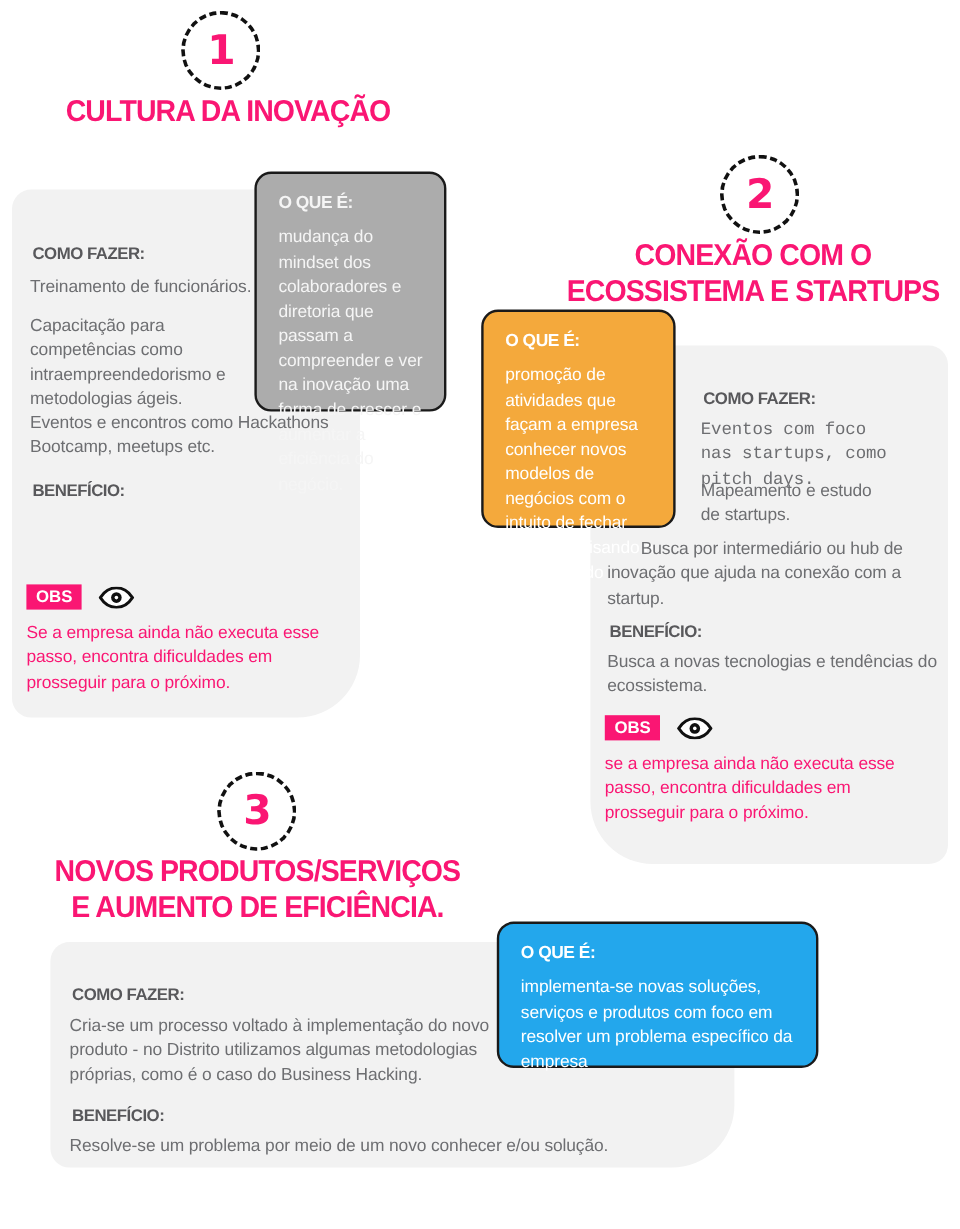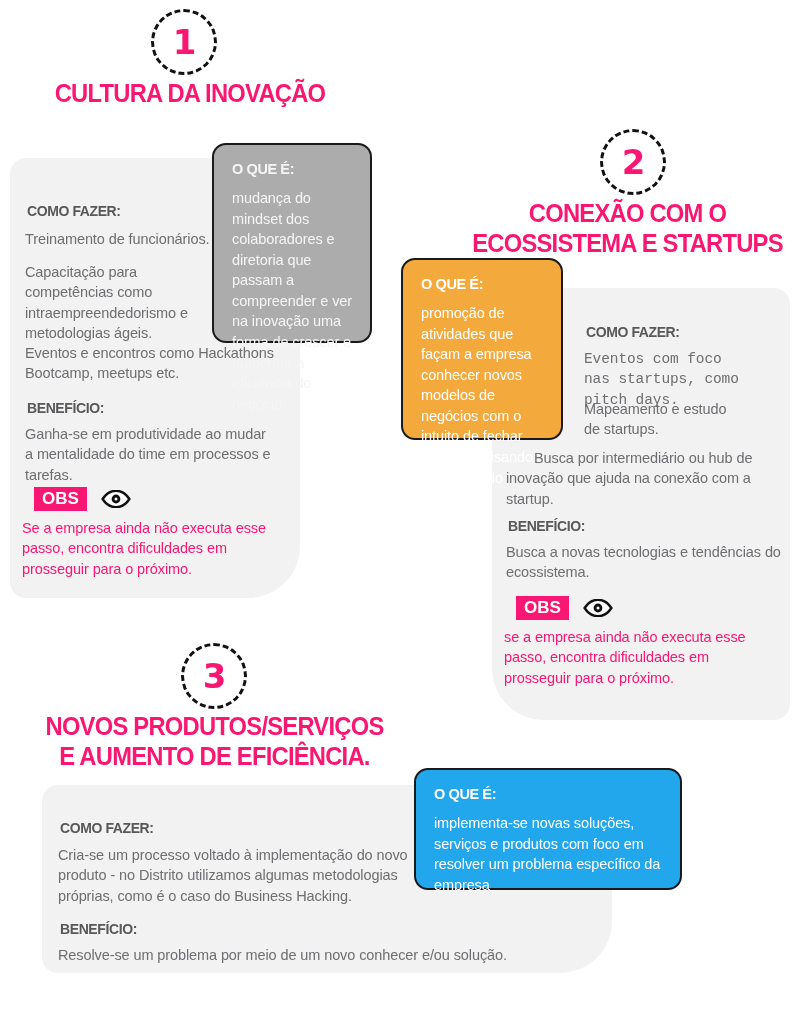--- a/index.html
+++ b/index.html
@@ -98,25 +98,24 @@
     line-height: 1.4;
     letter-spacing: -0.1px;
   }
 
   
   .obs-row { display: flex; align-items: center; gap: 14px; }
   .obs-tag {
     background: #FA1673;
     color: #ffffff;
     font-weight: 900;
-    font-size: 17px;
+    font-size: 14px;
     letter-spacing: 0px;
     padding: 3px 8px 4px 8px;
     line-height: 1;
-    margin-left: 12px;
   }
   .obs-note {
     color: #FA1673;
     font-size: 14.5px;
     line-height: 1.4;
     letter-spacing: -0.1px;
   }
   .eye-icon { display: block; }
 
   
@@ -139,21 +138,20 @@
   <div class="q-card gray" style="left:212px; top:143px; width:160px; height:200px;">
     <div class="q-head">O QUE É:</div>
     <div class="q-body">mudança do mindset dos colaboradores e diretoria que passam a compreender e ver na inovação uma forma de crescer e aumentar a eficiência do negócio.</div>
   </div>
 
   <div class="tb lbl" style="left:27px; top:203px;">COMO FAZER:</div>
   <div class="tb para" style="left:25px; top:229px; width:240px;">Treinamento de funcionários.</div>
   <div class="tb para" style="left:25px; top:262px; width:200px;">Capacitação para competências como intraempreendedorismo e metodologias ágeis.</div>
   <div class="tb para" style="left:25px; top:343px; width:260px;">Eventos e encontros como Hackathons Bootcamp, meetups etc.</div>
   <div class="tb lbl" style="left:27px; top:400px;">BENEFÍCIO:</div>
-  <div class="tb para" style="left:25px; top:424px; width:250px;">Ganha-se em produtividade ao mudar a mentalidade do time em processos e tarefas.</div>
 
   <div class="tb obs-row" style="left:22px; top:487px;">
     <span class="obs-tag">OBS</span>
     <span>
       <svg class="eye-icon" width="30" height="18" viewBox="0 0 30 18" aria-hidden="true">
         <path d="M1.6 9 C6 2.2 11 0.8 15 0.8 C19 0.8 24 2.2 28.4 9 C24 15.8 19 17.2 15 17.2 C11 17.2 6 15.8 1.6 9 Z" fill="#ffffff" stroke="#111111" stroke-width="2.4"></path>
         <circle cx="15" cy="9" r="4.4" fill="#111111"></circle>
         <circle cx="15" cy="9" r="1.5" fill="#ffffff"></circle>
       </svg>
     </span>

